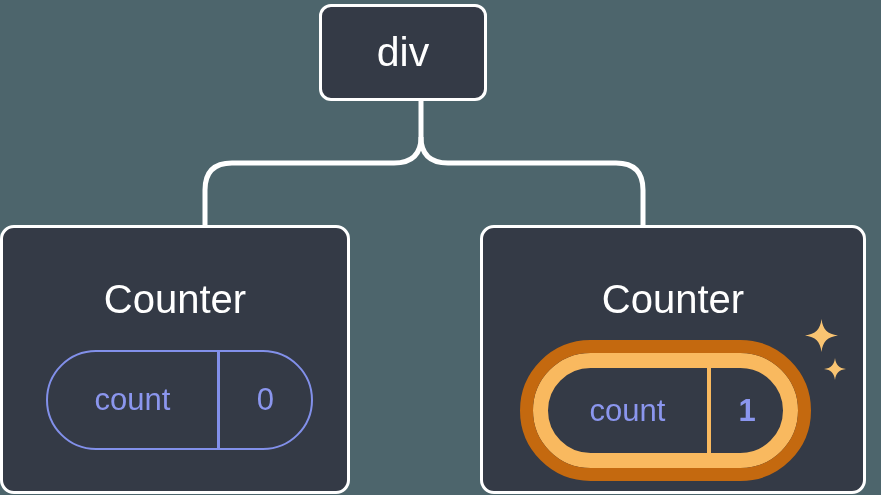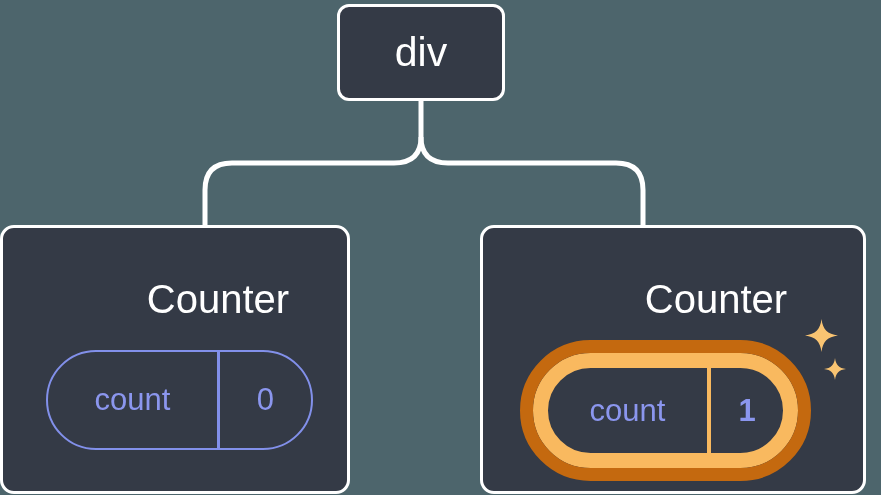--- a/index.html
+++ b/index.html
@@ -9,39 +9,39 @@
     background:#4D656C;
     overflow:hidden;
     font-family:"Liberation Sans", sans-serif;
   }
   
   .connector{position:absolute;left:0;top:0;width:881px;height:495px;}
   .connector path{fill:none;stroke:#FFFFFF;stroke-width:5;stroke-linecap:butt;}
 
   
   .root-node{
-    position:absolute;left:337px;top:4px;width:168px;height:97px;
+    position:absolute;left:319px;top:4px;width:168px;height:97px;
     background:#343A46;border:3px solid #FFFFFF;border-radius:12px;
     box-sizing:border-box;
     display:flex;align-items:center;justify-content:center;
     color:#FFFFFF;font-size:41px;
   }
 
   
   .card{
     position:absolute;top:225px;height:269px;
     background:#343A46;border:3px solid #FFFFFF;border-radius:14px;
     box-sizing:border-box;
   }
   .card.left{left:0px;width:350px;}
   .card.right{left:480px;width:386px;}
   .card-title{
     position:absolute;top:48px;left:0;width:100%;height:46px;
     display:flex;align-items:center;justify-content:center;
-    color:#FFFFFF;font-size:40px;padding-left:43px;
+    color:#FFFFFF;font-size:40px;
   }
 
   
   .pill{
     position:absolute;box-sizing:border-box;
     display:flex;align-items:stretch;
     border-radius:999px;
   }
   .pill.normal{
     left:43px;top:122px;width:267px;height:100px;

